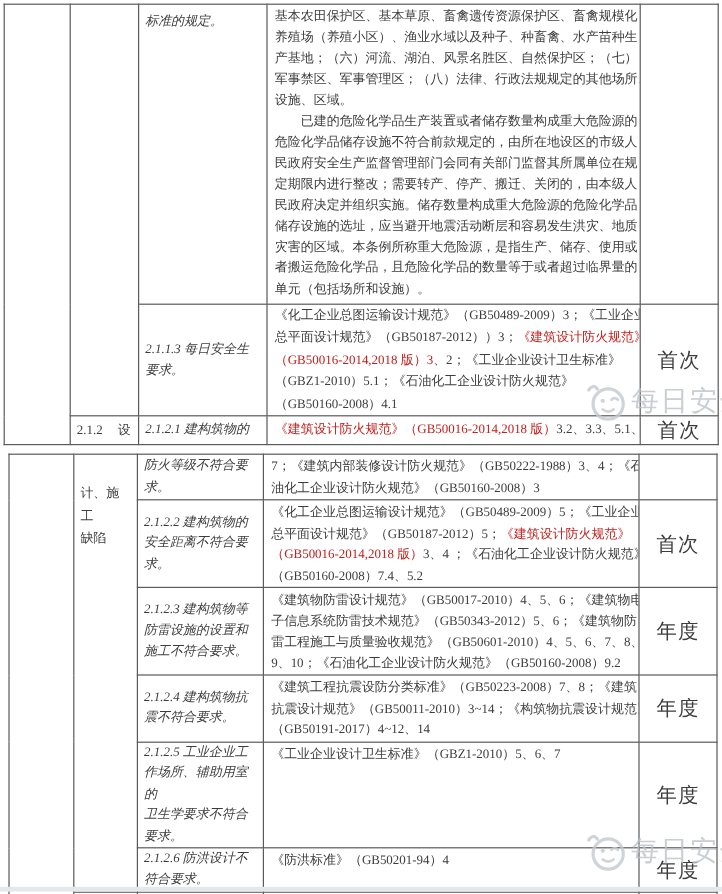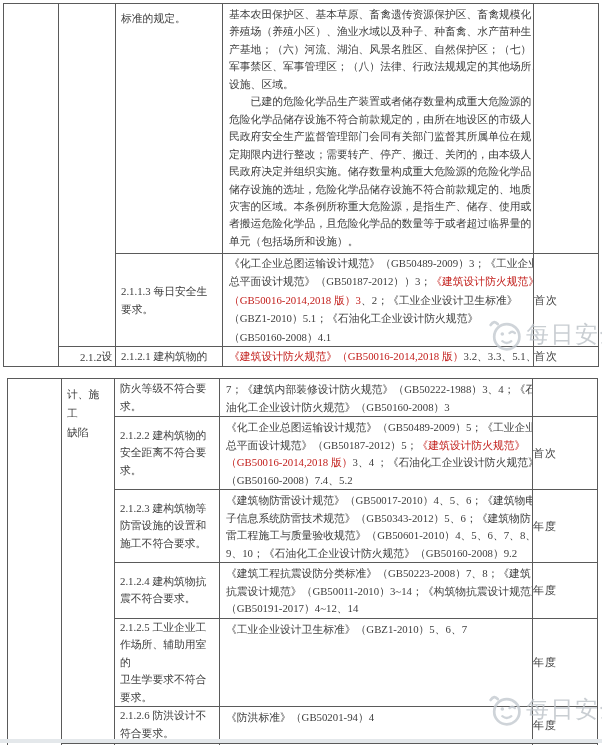--- a/index.html
+++ b/index.html
@@ -7,33 +7,33 @@
   }
   html,body{margin:0;padding:0;background:#fff;}
   .page{position:relative;width:602px;height:745px;background:#fff;overflow:hidden;
         font-family:"Liberation Serif","DejaVu Serif",serif;color:var(--ink);font-size:10.8px;}
   table{border-collapse:collapse;table-layout:fixed;position:absolute;background:#fff;}
   td{border:1px solid var(--bd);padding:0;overflow:hidden;vertical-align:middle;}
   .t1{top:3px;left:3px;width:595px;}
   .t2{top:378px;left:7px;width:591px;}
   
   .cC{padding-left:5px;padding-right:3px;}
-  .clause{white-space:pre-line;line-height:17.6px;}
+  .clause{white-space:pre-line;line-height:17.6px;font-style:italic;}
   .t1 .clause{line-height:18.4px;}
   .cD{padding:2px 4px 0 6px;vertical-align:top;}
   .cD .ln{white-space:nowrap;line-height:17.5px;}
   .t1 .cD .ln{line-height:18.4px;}
   .t1 .r1 .cD .ln{line-height:17.45px;}
-  .cE{text-align:left;font-size:11px;letter-spacing:1px;}
+  .cE{text-align:center;font-size:17px;letter-spacing:1px;}
   .top{vertical-align:top;padding-top:5px;}
   .midD{vertical-align:middle;padding-top:0;}
   .red{color:var(--red);}
-  .secB{padding:0 6px 0 21px;}
+  .secB{padding:0 6px 0 5px;}
   .secB .spread{display:flex;justify-content:space-between;align-items:center;}
-  .secB-top{vertical-align:top;padding-top:6px;white-space:pre-line;line-height:19px;
+  .secB-top{vertical-align:top;padding-top:23px;white-space:pre-line;line-height:19px;
             padding-left:5px;padding-right:4px;margin-left:30px;}
   .spaced{letter-spacing:1.9px;}
   
   .wm{position:absolute;left:487px;width:115px;height:42px;overflow:hidden;
       display:flex;align-items:center;gap:3px;pointer-events:none;opacity:.8;}
   .wm1{top:313px;}
   .wm2{top:688px;}
   .wm-text{color:var(--wm);font-size:23px;letter-spacing:1.5px;white-space:nowrap;
            font-family:"Liberation Serif","DejaVu Serif",serif;}
   .wm svg{flex:0 0 auto;}
@@ -61,21 +61,21 @@
             <div class="ln">基本农田保护区、基本草原、畜禽遗传资源保护区、畜禽规模化</div>
             <div class="ln">养殖场（养殖小区）、渔业水域以及种子、种畜禽、水产苗种生</div>
             <div class="ln">产基地；（六）河流、湖泊、风景名胜区、自然保护区；（七）</div>
             <div class="ln">军事禁区、军事管理区；（八）法律、行政法规规定的其他场所、</div>
             <div class="ln">设施、区域。</div>
             <div class="ln">　　已建的危险化学品生产装置或者储存数量构成重大危险源的</div>
             <div class="ln">危险化学品储存设施不符合前款规定的，由所在地设区的市级人</div>
             <div class="ln">民政府安全生产监督管理部门会同有关部门监督其所属单位在规</div>
             <div class="ln">定期限内进行整改；需要转产、停产、搬迁、关闭的，由本级人</div>
             <div class="ln">民政府决定并组织实施。储存数量构成重大危险源的危险化学品</div>
-            <div class="ln">储存设施的选址，危险化学品储存设施不符合前款规定的、地质</div>
+            <div class="ln">储存设施的选址，应当避开地震活动断层和容易发生洪灾、地质</div>
             <div class="ln">灾害的区域。本条例所称重大危险源，是指生产、储存、使用或</div>
             <div class="ln">者搬运危险化学品，且危险化学品的数量等于或者超过临界量的</div>
             <div class="ln">单元（包括场所和设施）。</div>
           </td>
       <td class="cE"></td>
     </tr>
     <tr class="r2" style="height:92px">
       <td class="cC clause">2.1.1.3 每日安全生
 要求。</td>
       <td class="cD midD">

